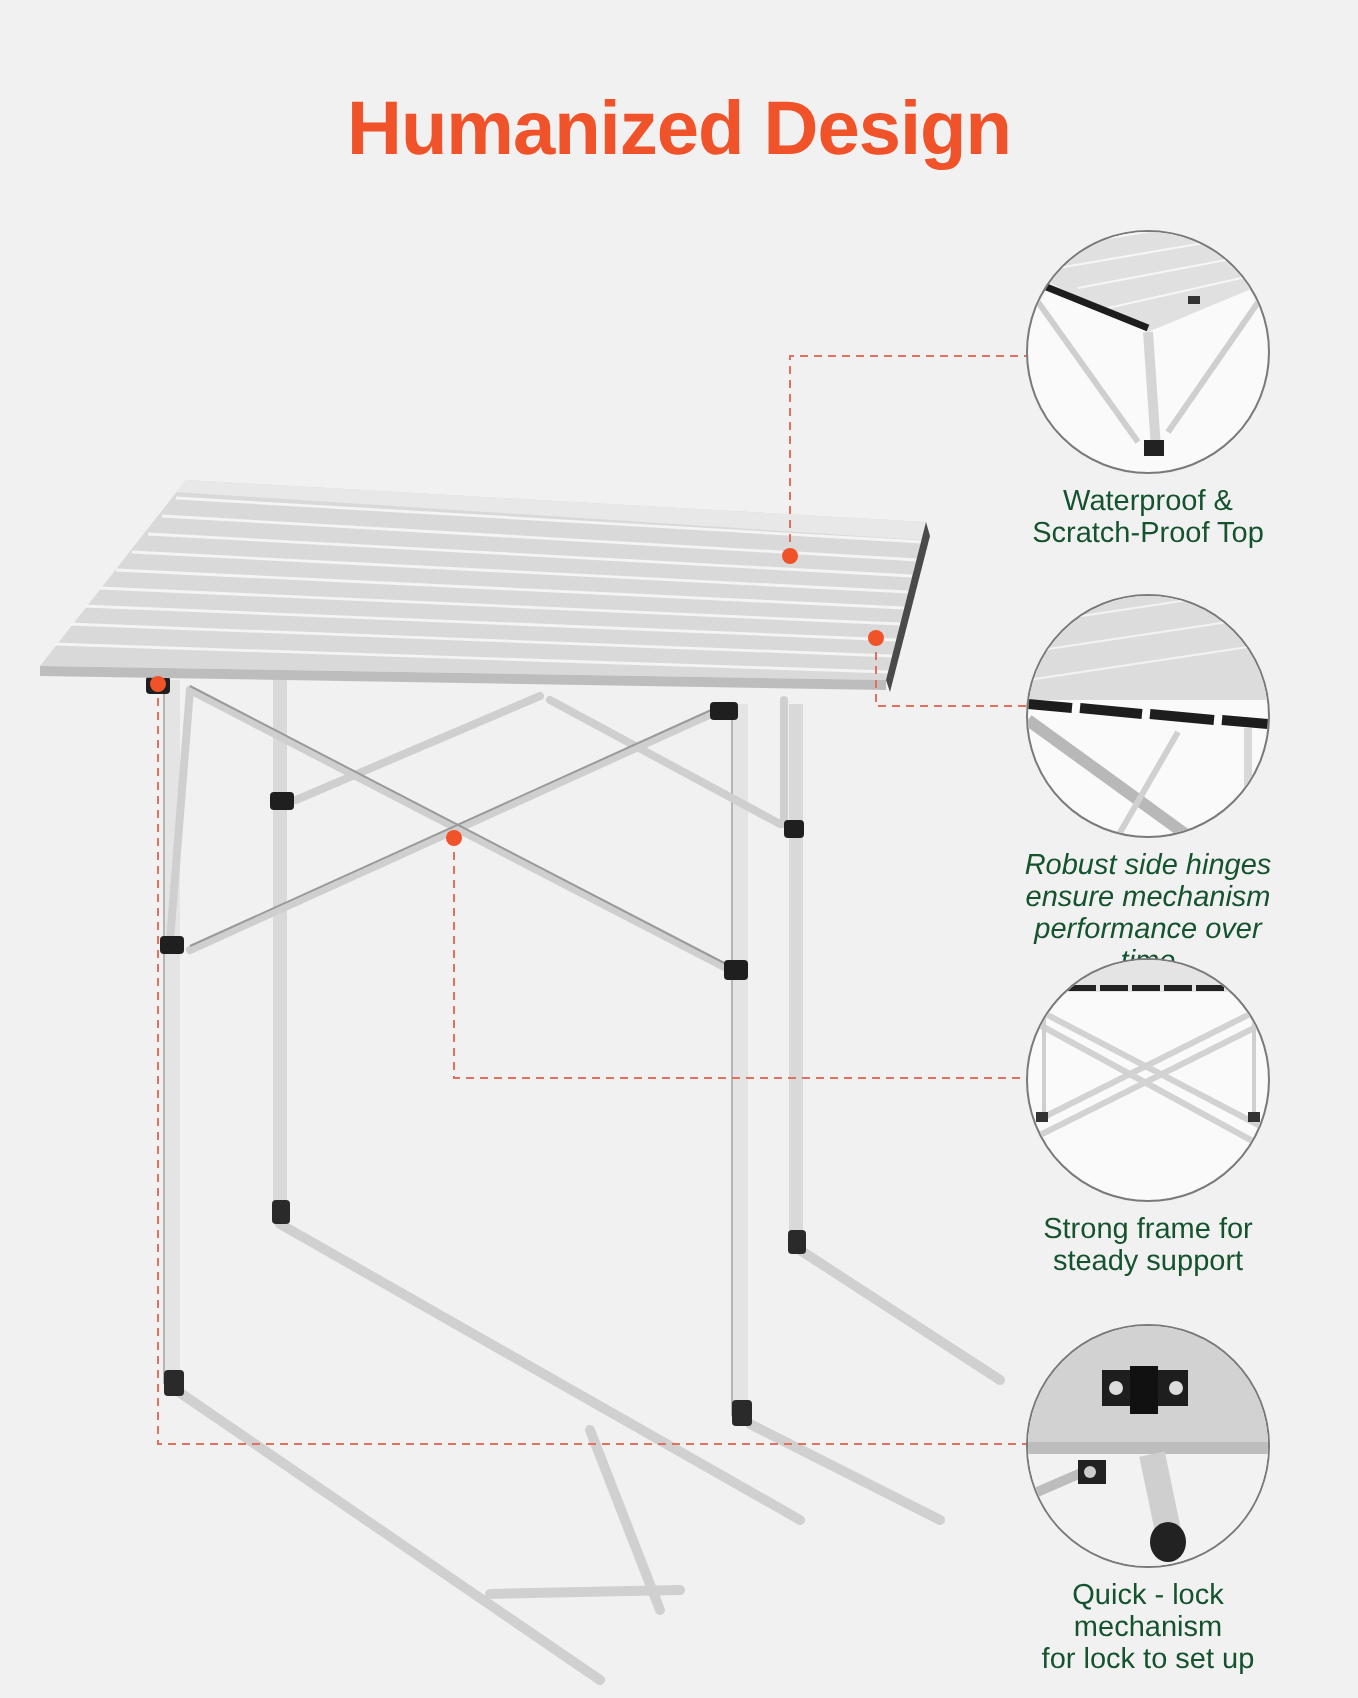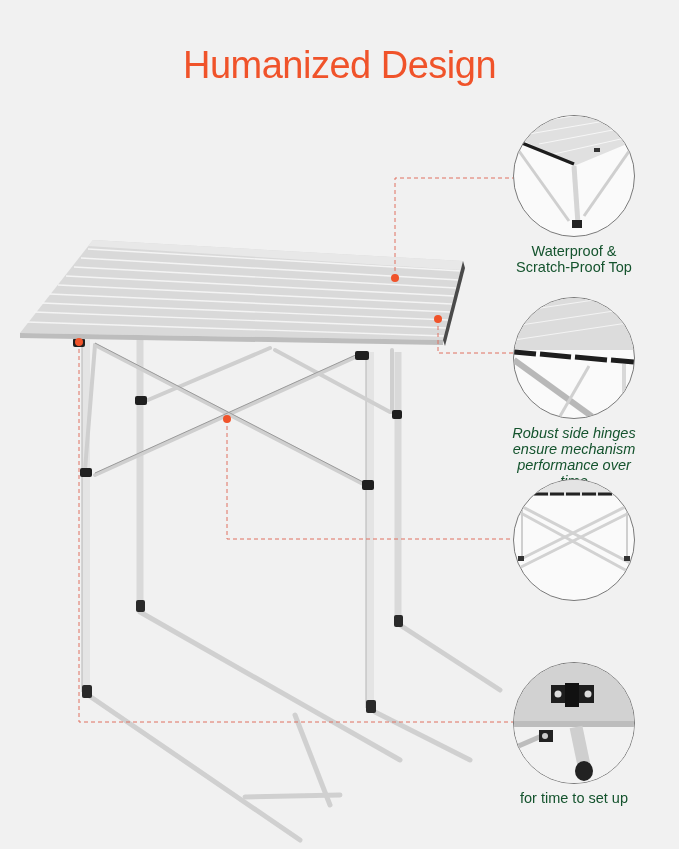--- a/index.html
+++ b/index.html
@@ -1,17 +1,17 @@
 <!DOCTYPE html>
 <html><head>
 <meta charset="utf-8">
 <style>
   html,body{margin:0;padding:0;}
   body{width:679px;height:849px;background:#f1f1f1;position:relative;overflow:hidden;font-family:"Liberation Sans",sans-serif;}
-  .title{position:absolute;left:0;top:44px;width:679px;text-align:center;font-size:38px;font-weight:normal;color:#f0532a;letter-spacing:-0.5px;}
+  .title{position:absolute;left:0;top:44px;width:679px;text-align:center;font-size:38px;font-weight:bold;color:#f0532a;letter-spacing:-0.5px;}
   .scene{position:absolute;left:0;top:0;}
   .callout{position:absolute;width:140px;text-align:center;}
   .circle{width:120px;height:120px;border-radius:50%;border:1px solid #7a7a7a;background:#fafafa;margin:0 auto;overflow:hidden;position:relative;}
   .circle svg{position:absolute;left:0;top:0;}
   .caption{font-size:14.5px;line-height:16px;color:#14532d;margin-top:6px;}
 </style>
 </head>
 <body>
 
 <div class="title">Humanized Design</div>
@@ -162,35 +162,40 @@
         <line x1="5" y1="32" x2="115" y2="92"></line>
         <line x1="5" y1="80" x2="115" y2="25"></line>
         <line x1="5" y1="88" x2="115" y2="33"></line>
       </g>
       <line x1="8" y1="20" x2="8" y2="80" stroke="#cfcfcf" stroke-width="2"></line>
       <line x1="113" y1="20" x2="113" y2="80" stroke="#cfcfcf" stroke-width="2"></line>
       <rect x="4" y="76" width="6" height="5" fill="#333"></rect>
       <rect x="110" y="76" width="6" height="5" fill="#333"></rect>
     </svg>
   </div>
+  <div class="caption">
+    <div>Strong frame for</div>
+    <div>steady support</div>
+  </div>
 </div>
 
 <div class="callout" style="left:504px;top:662px;">
   <div class="circle">
     <svg width="120" height="120" viewBox="0 0 120 120">
       <rect x="0" y="0" width="120" height="60" fill="#d2d2d2"></rect>
       <rect x="0" y="58" width="120" height="6" fill="#bdbdbd"></rect>
       <rect x="0" y="64" width="120" height="56" fill="#f2f2f2"></rect>
       <rect x="37" y="22" width="43" height="18" fill="#1e1e1e"></rect>
       <circle cx="44" cy="31" r="3.5" fill="#ddd"></circle>
       <circle cx="74" cy="31" r="3.5" fill="#ddd"></circle>
       <rect x="51" y="20" width="14" height="24" fill="#111"></rect>
       <line x1="62" y1="64" x2="72" y2="112" stroke="#cfcfcf" stroke-width="13"></line>
       <ellipse cx="70" cy="108" rx="9" ry="10" fill="#222"></ellipse>
       <line x1="0" y1="85" x2="30" y2="72" stroke="#bdbdbd" stroke-width="5"></line>
       <rect x="25" y="67" width="14" height="12" fill="#222"></rect>
       <circle cx="31" cy="73" r="3" fill="#ccc"></circle>
     </svg>
   </div>
   <div class="caption">
-    <div>for time to set up</div>
+    <div>Quick - lock mechanism</div>
+    <div>for lock to set up</div>
   </div>
 </div>
 
 </body></html>

